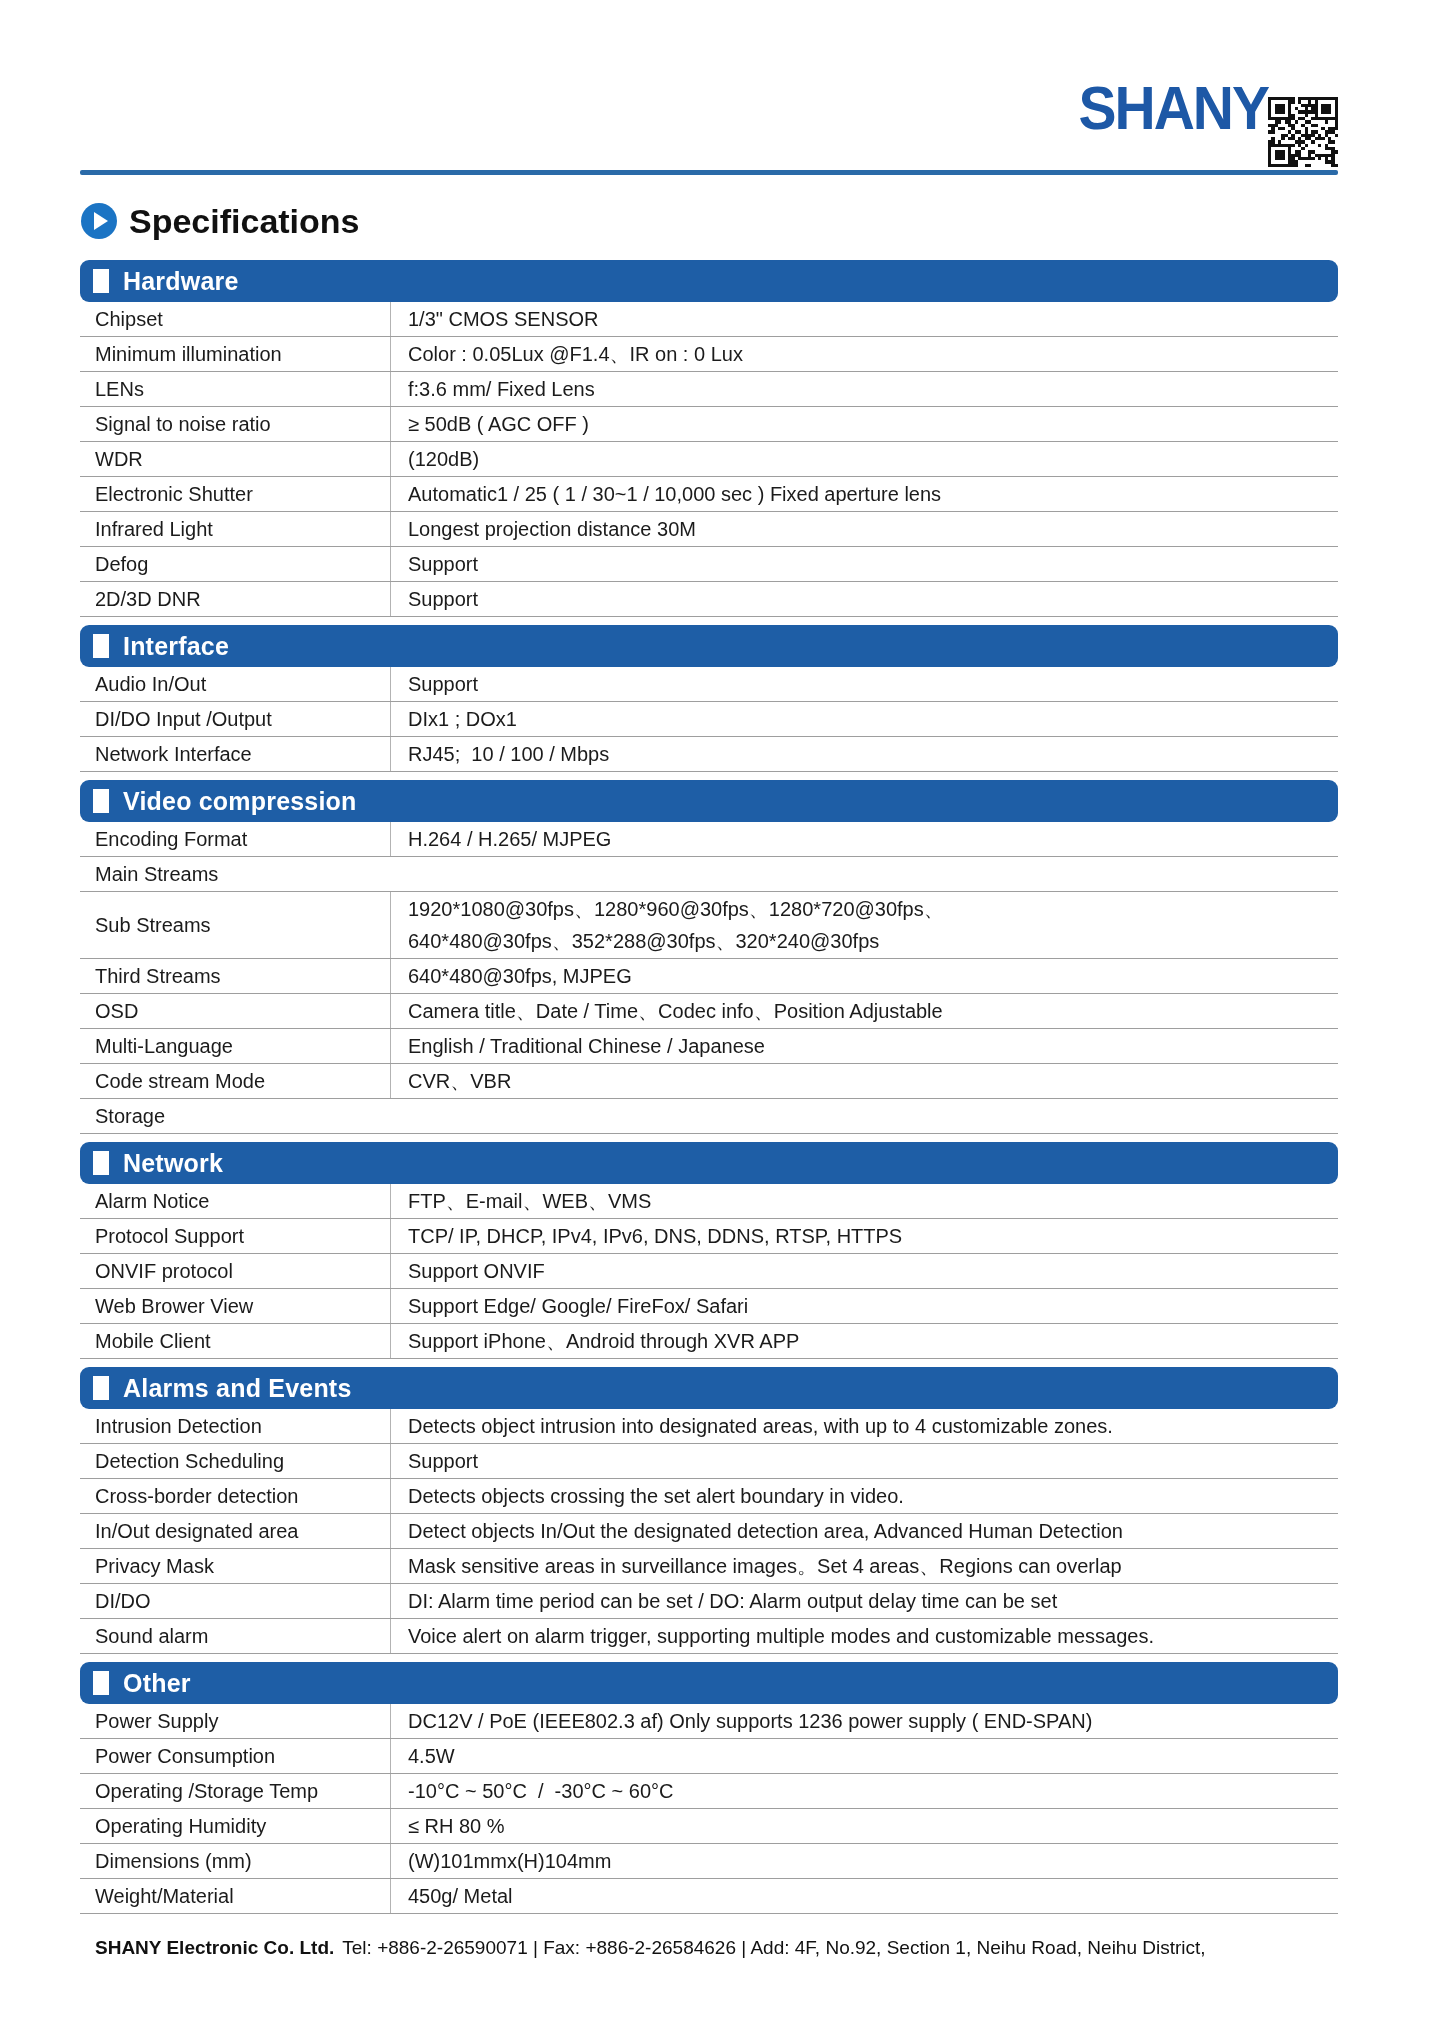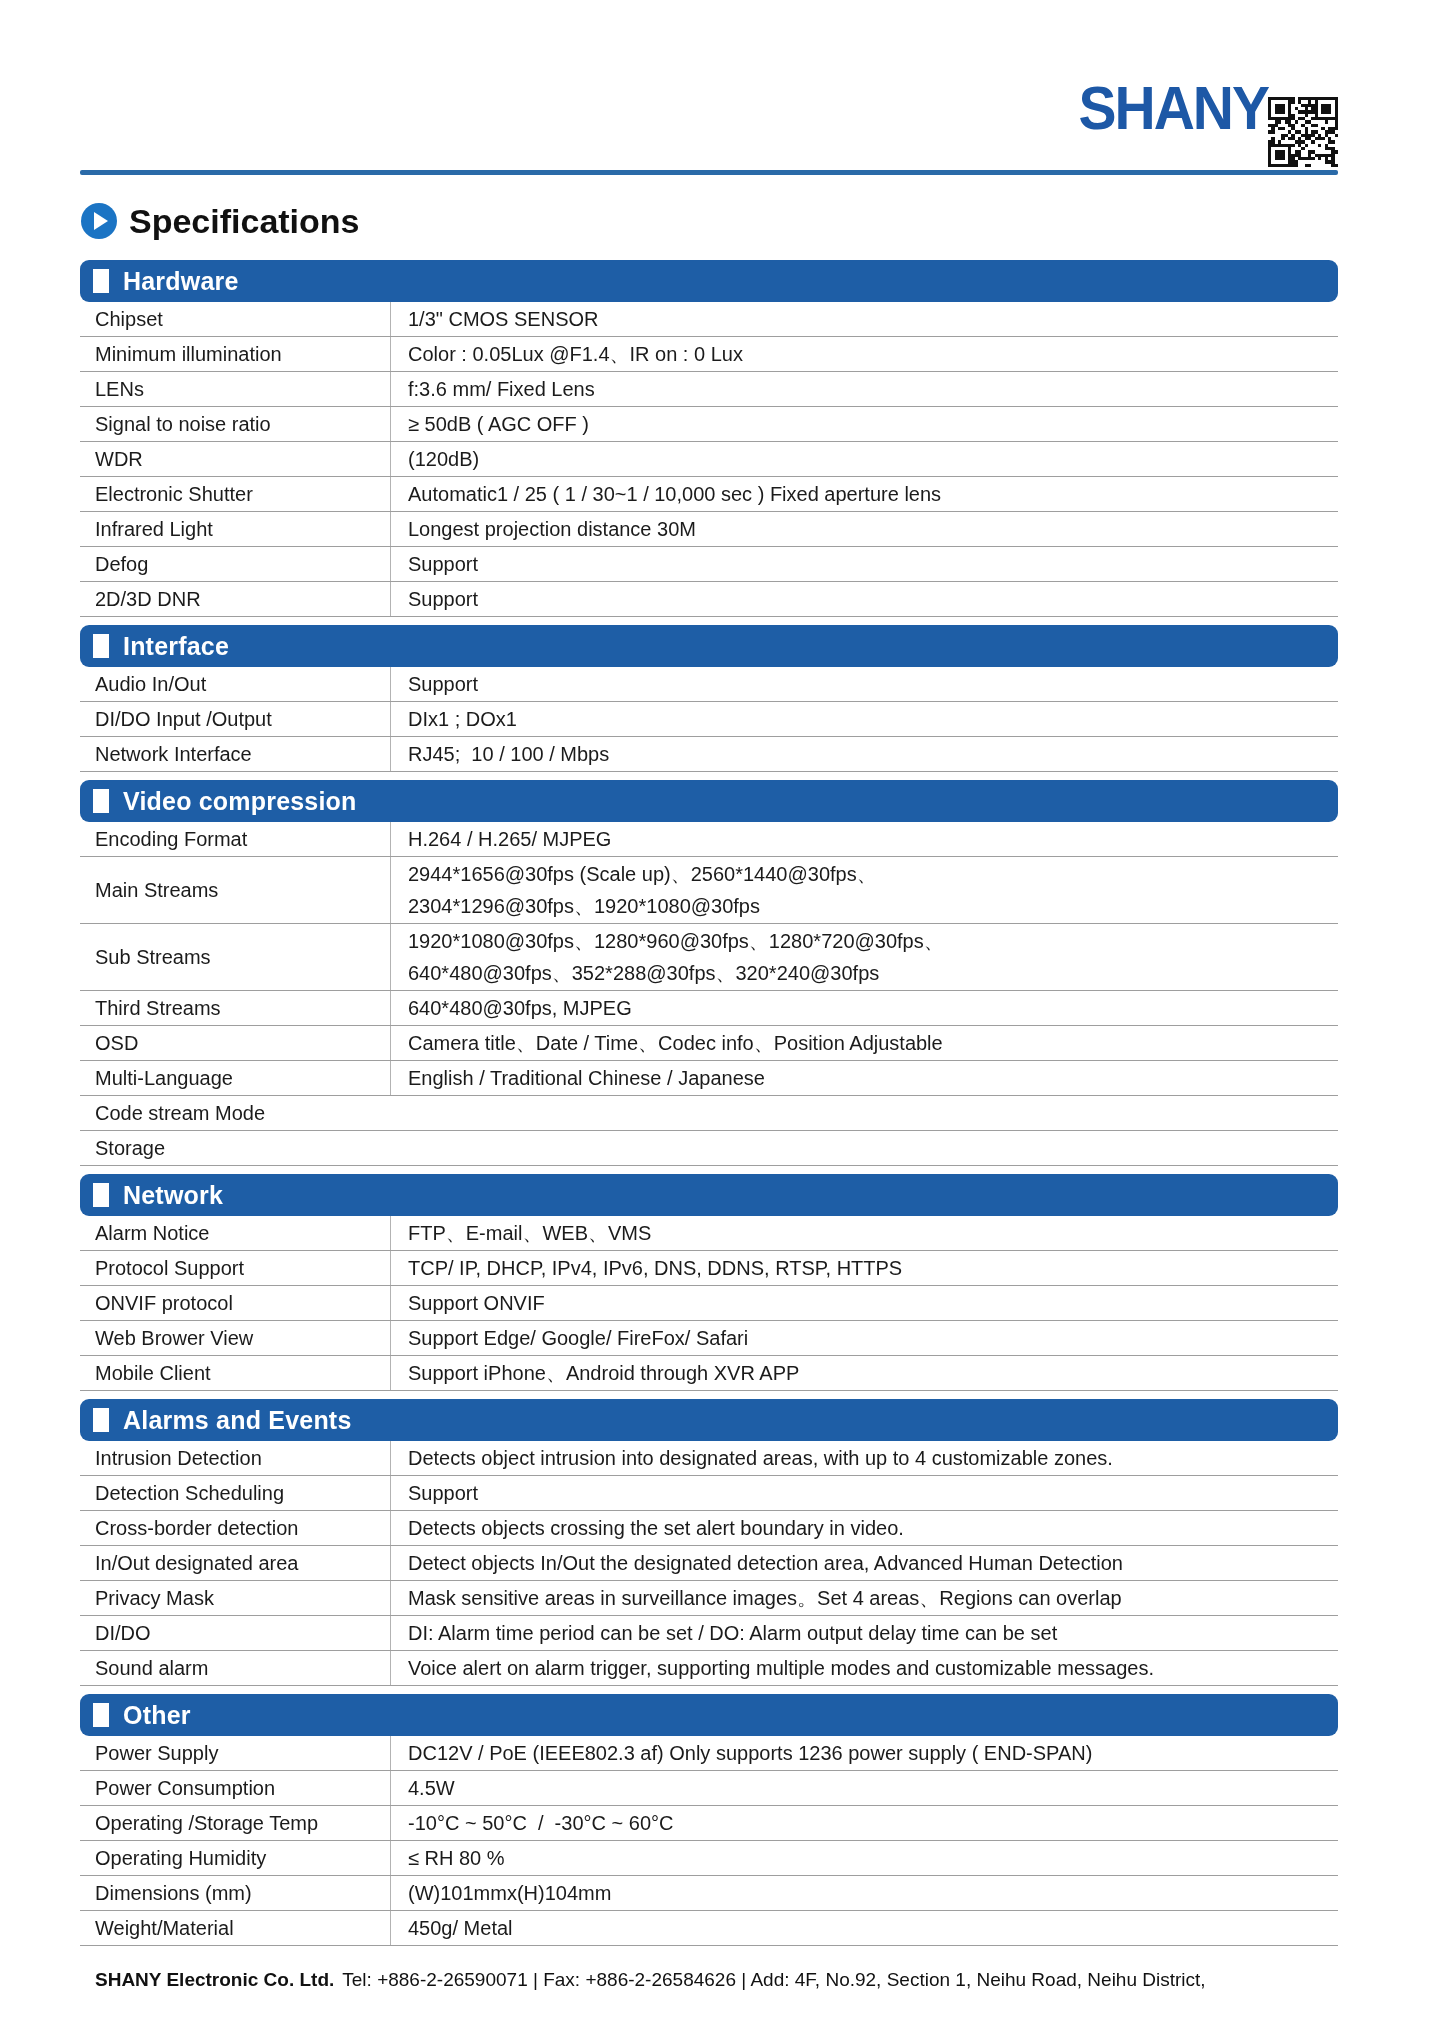--- a/index.html
+++ b/index.html
@@ -291,22 +291,20 @@
       <span class="sec-title">Video compression</span>
     </div>
     <div class="rows">
   <div class="row">
     <div class="c label">Encoding Format</div>
     <div class="c value"><span>H.264 / H.265/ MJPEG</span></div>
   </div>
 
   <div class="row">
     <div class="c label">Main Streams</div>
-    <div class="c value"><span>2944*1656@30fps (Scale up)、2560*1440@30fps、
-2304*1296@30fps、1920*1080@30fps</span></div>
   </div>
 
   <div class="row">
     <div class="c label">Sub Streams</div>
     <div class="c value"><span>1920*1080@30fps、1280*960@30fps、1280*720@30fps、
 640*480@30fps、352*288@30fps、320*240@30fps</span></div>
   </div>
 
   <div class="row">
     <div class="c label">Third Streams</div>
@@ -318,20 +316,21 @@
     <div class="c value"><span>Camera title、Date / Time、Codec info、Position Adjustable</span></div>
   </div>
 
   <div class="row">
     <div class="c label">Multi-Language</div>
     <div class="c value"><span>English / Traditional Chinese / Japanese</span></div>
   </div>
 
   <div class="row">
     <div class="c label">Code stream Mode</div>
+    <div class="c value"><span>CVR、VBR</span></div>
   </div>
 
   <div class="row">
     <div class="c label">Storage</div>
   </div>
 </div>
   </section>
 
   <section class="spec-section">
     <div class="sec-bar">

